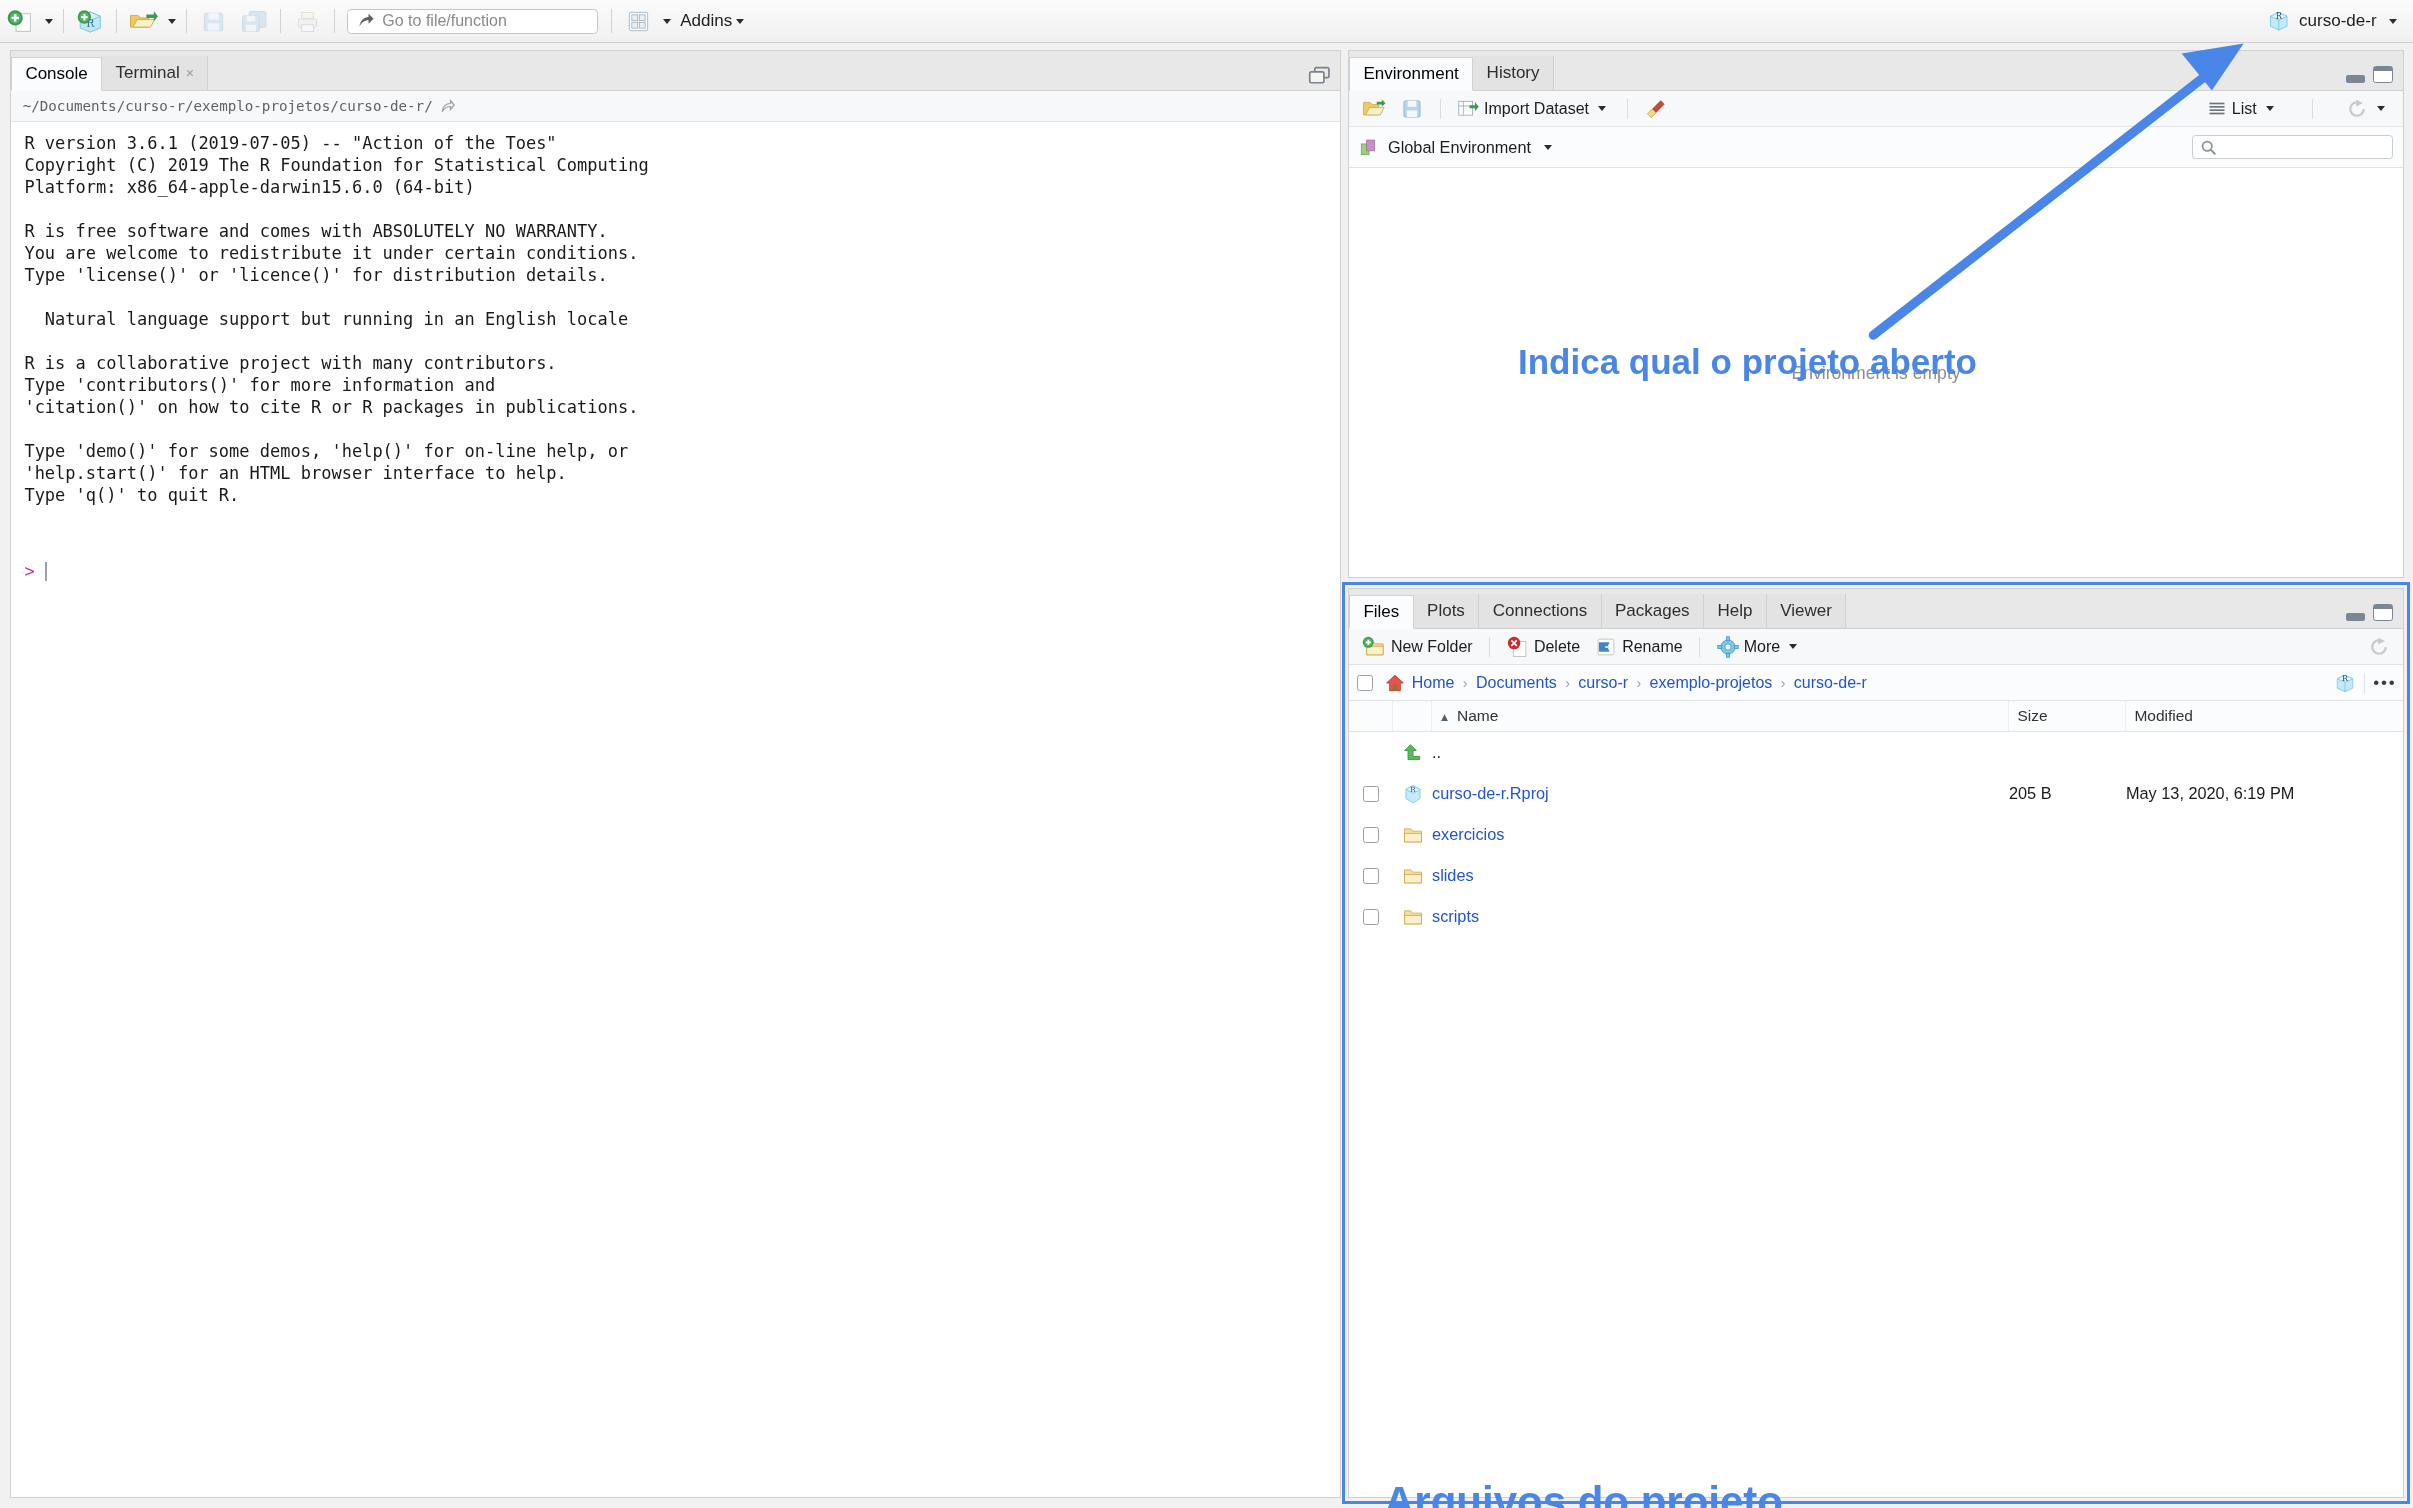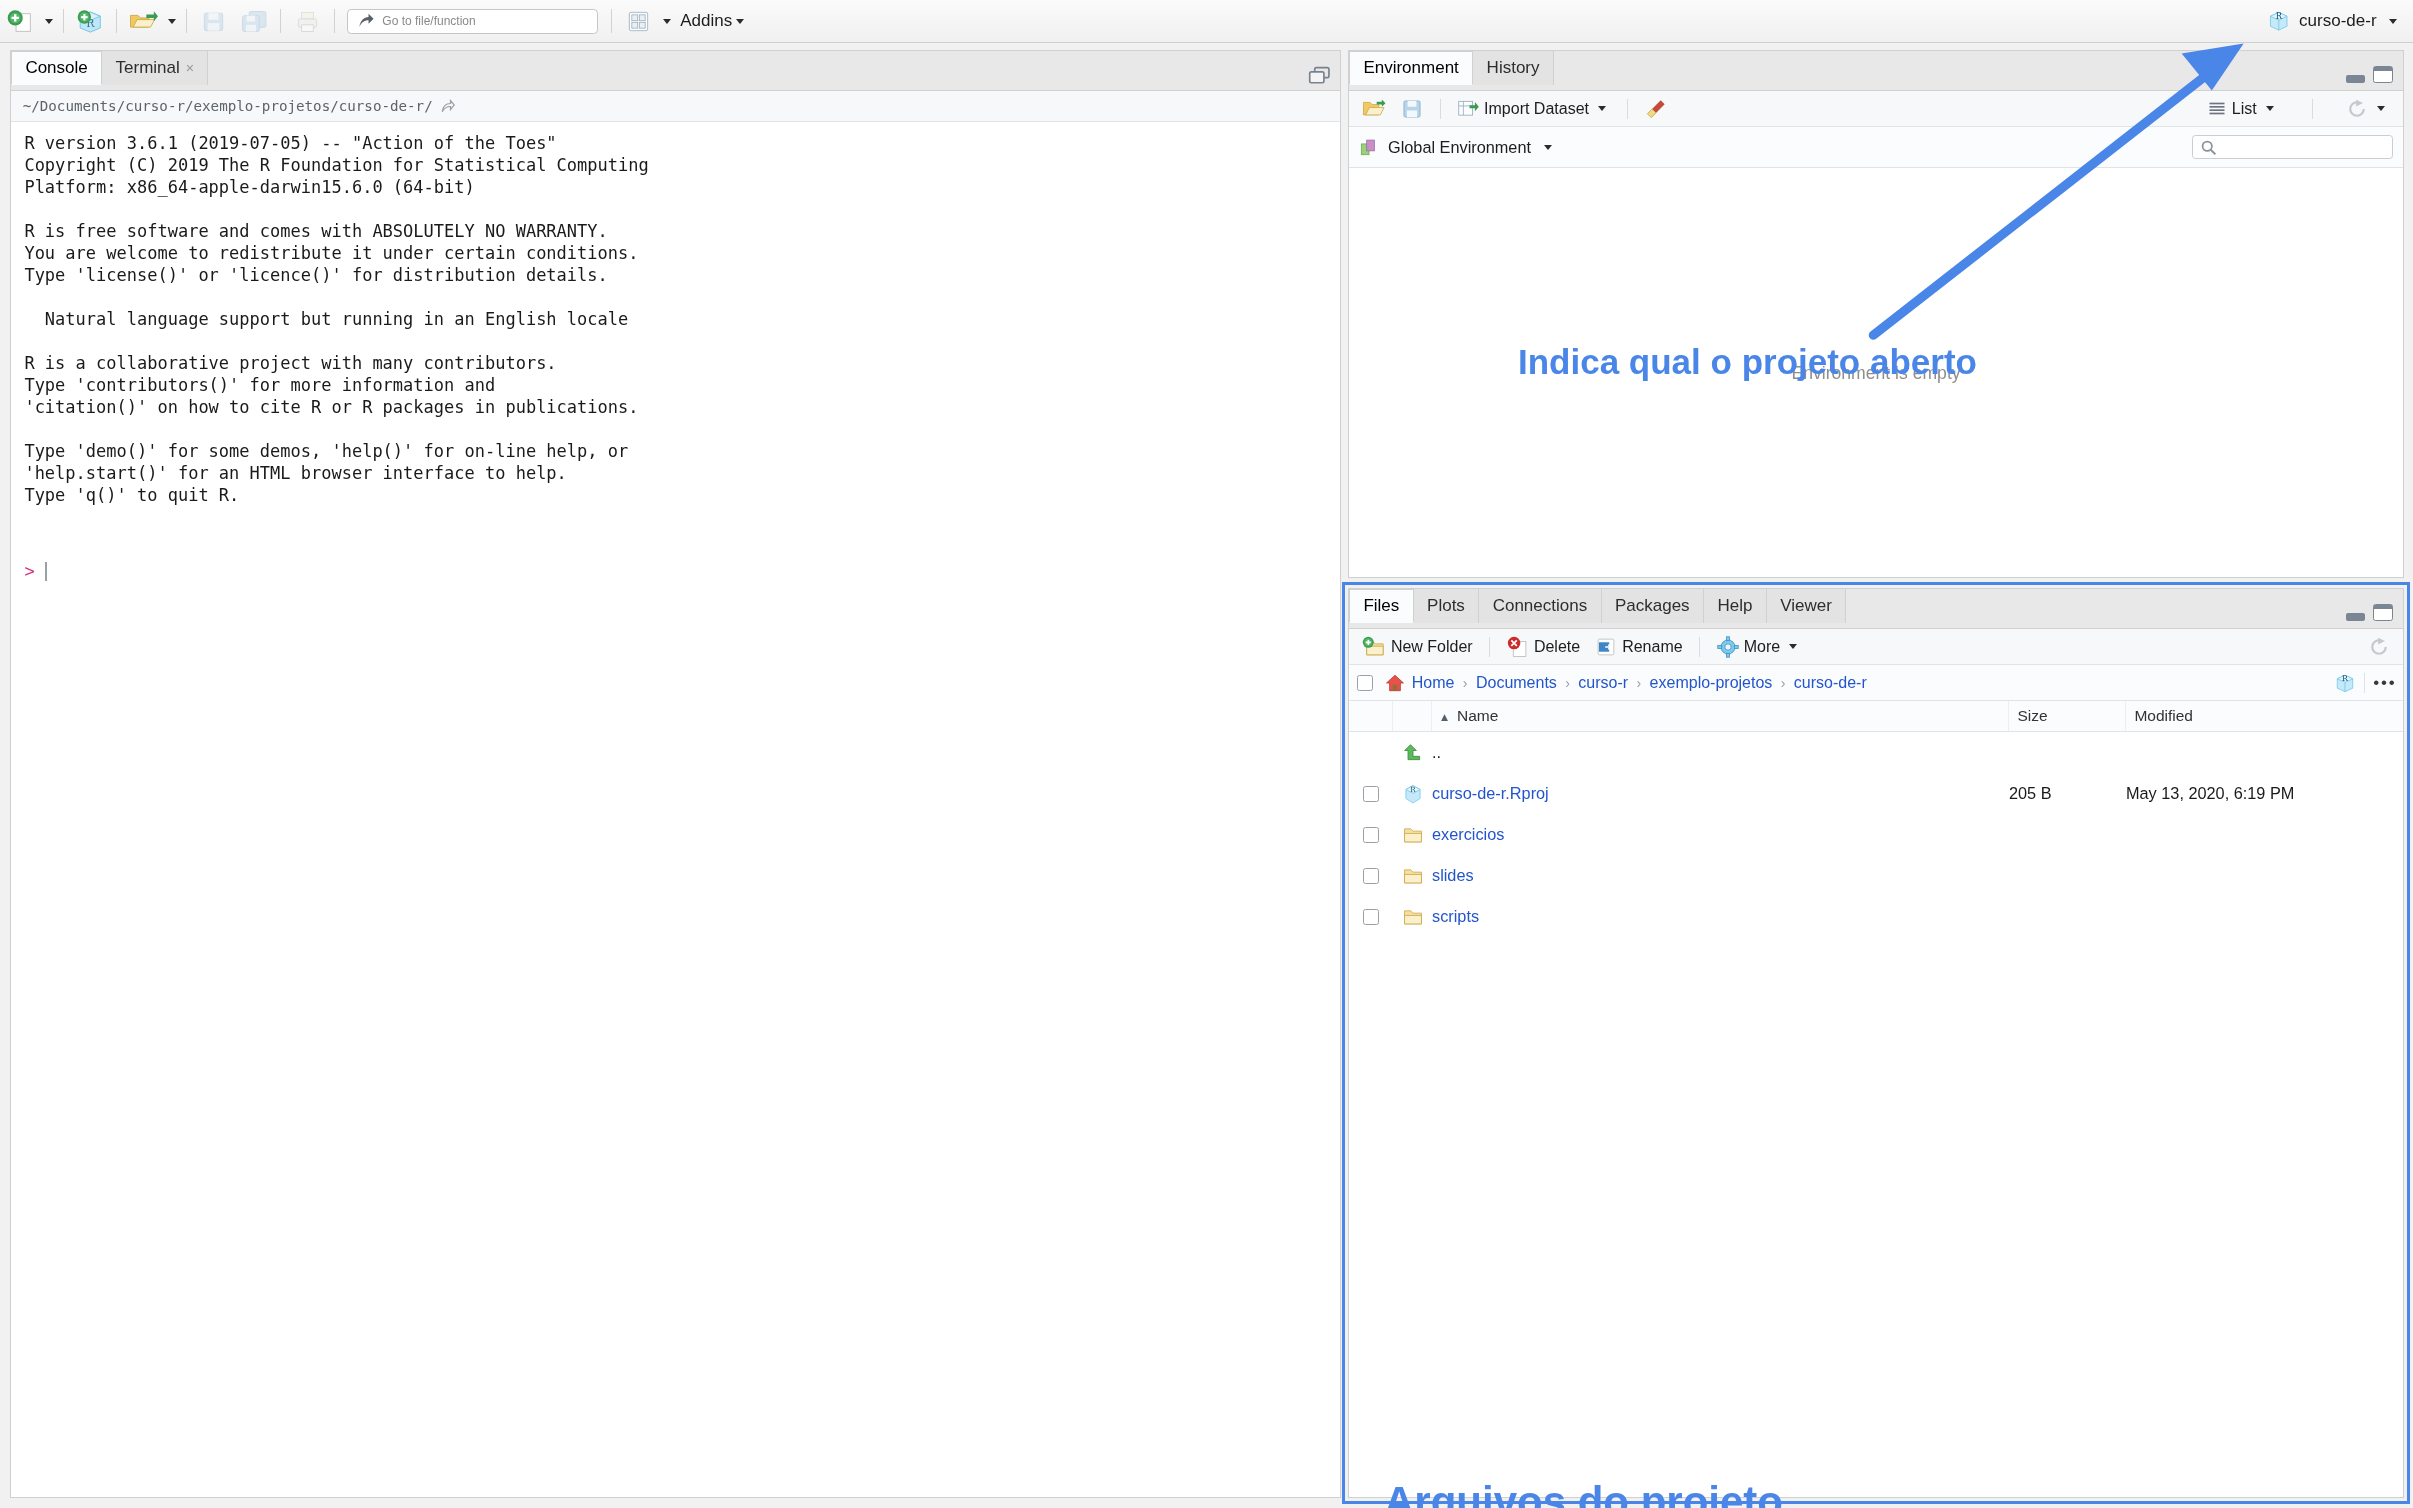--- a/index.html
+++ b/index.html
@@ -28,35 +28,35 @@
   .caret{
     width:0;height:0;border-left:5px solid transparent;border-right:5px solid transparent;
     border-top:5.9px solid #2b2b2b;margin-left:4.2px;margin-right:4.2px;
   }
   .caret.sm{border-left-width:4.2px;border-right-width:4.2px;border-top-width:5px;}
   .gotofile{
     display:flex;align-items:center;gap:7.5px;
     width:251px;height:25px;border:0.8px solid #c6c6c6;border-radius:4.2px;
     background:#fff;padding:0 8.4px;margin-left:6.7px;box-sizing:border-box;
   }
-  .gotofile .ph{color:#8a8a8a;font-size:12px;}
+  .gotofile .ph{color:#8a8a8a;font-size:16px;}
   .addins-label{font-size:17px;color:#1d1d1d;margin-left:5px;}
   .proj-indicator{
     position:absolute;right:11.7px;top:0;height:42px;display:flex;align-items:center;gap:8.4px;
   }
   .proj-name{font-size:17px;color:#1d1d1d;}
 
   
   .pane{
     position:absolute;background:#fff;
     border:0.8px solid #d0d0d0;box-sizing:border-box;
   }
   .pane-tabs{
     height:39px;background:#e8e8e8;border-bottom:0.8px solid #d0d0d0;
-    display:flex;align-items:flex-start;position:relative;
+    display:flex;align-items:flex-end;position:relative;
   }
   .tab{
     height:34px;padding:0 13.4px;display:flex;align-items:center;gap:5.9px;
     font-size:17px;color:#2e2e2e;background:#e3e3e3;
     border-right:0.8px solid #d0d0d0;box-sizing:border-box;cursor:default;
   }
   .tab.active{background:#fbfcfd;color:#000;font-weight:normal;
     border-top:0.8px solid #d0d0d0;border-left:0.8px solid #d0d0d0;
     border-bottom:0.8px solid #fbfcfd;margin-bottom:-0.8px;}
   .tab .closex{color:#9a9a9a;font-size:14.2px;}

